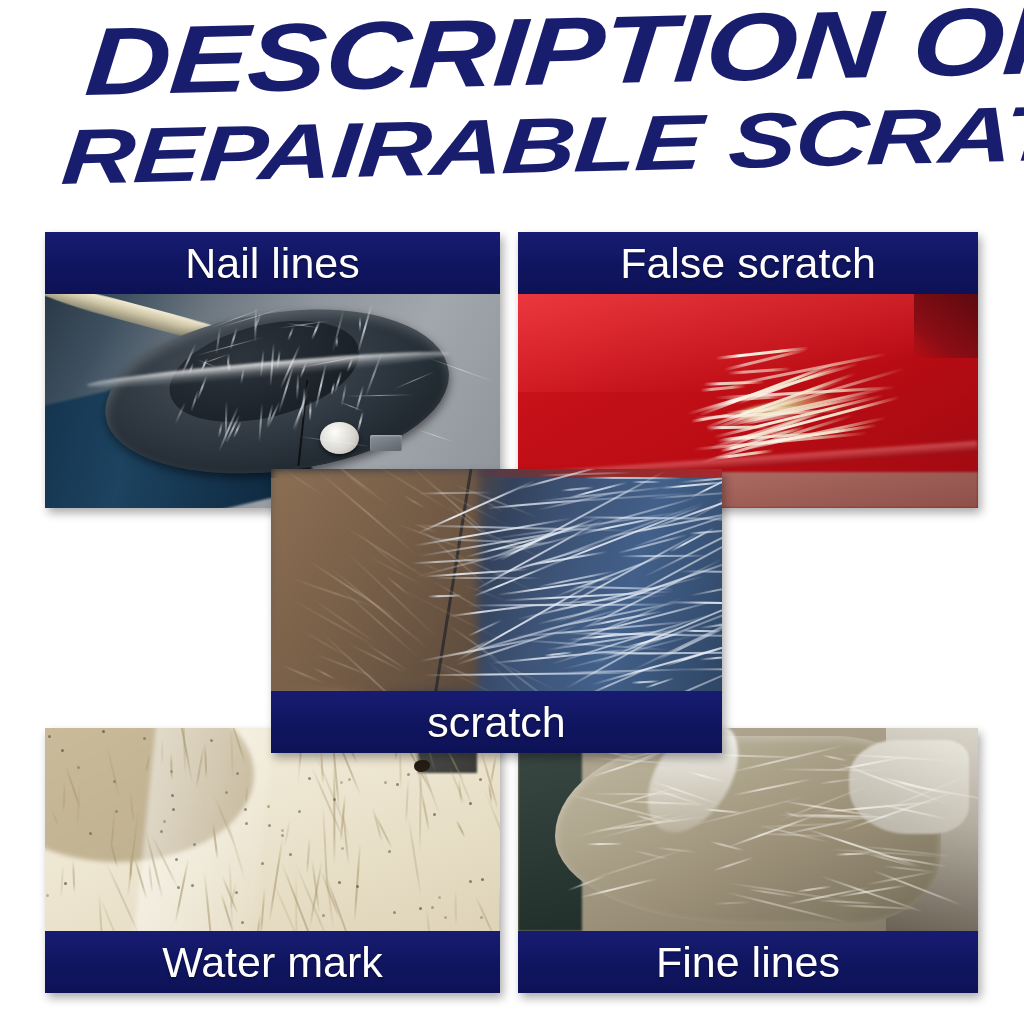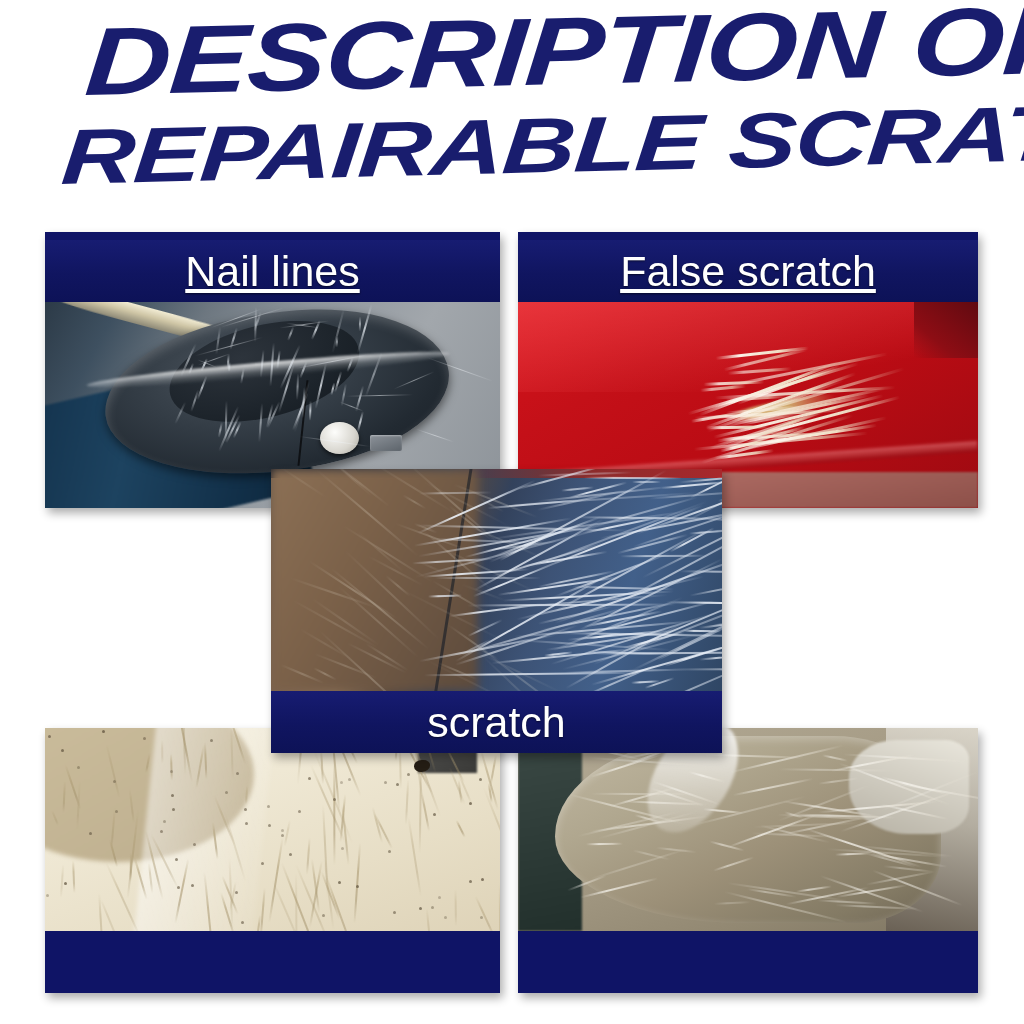--- a/index.html
+++ b/index.html
@@ -45,21 +45,21 @@
     position:absolute;left:0;width:100%;
     background:#131865;
     background-image:linear-gradient(180deg,#171c72 0%,#101560 55%,#0d1257 100%);
     display:flex;align-items:center;justify-content:center;
     color:#ffffff;
     font-size:43px;
     letter-spacing:0px;
     text-shadow:0 1px 2px rgba(0,0,0,0.55);
     z-index:5;
   }
-  .bar-top{top:8px;text-decoration:underline;}
+  .bar-top{top:0;}
   .bar-bottom{bottom:0;}
   .photo{position:absolute;left:0;width:100%;overflow:hidden;}
 
   
   .ph-handle{
     background:
       linear-gradient(118deg,#2b3946 0%,#3e5060 14%,#6d7780 30%,#8f969d 48%,#a2a7ac 70%,#8d9399 100%);
   }
   .ph-handle .door-lower{
     position:absolute;left:-5%;bottom:-6%;width:62%;height:66%;
@@ -720,20 +720,21 @@
           <div class="spot" style="left: 28.9362%; top: 77.8258%; opacity: 0.8;"></div>
           <div class="spot" style="left: 39.6104%; top: 30.9437%; opacity: 0.58;"></div>
           <div class="spot" style="left: 41.9768%; top: 21.5593%; opacity: 0.68;"></div>
           <div class="spot" style="left: 76.452%; top: 90.0892%; opacity: 0.74;"></div>
           <div class="spot" style="left: 86.4526%; top: 82.9502%; opacity: 0.42;"></div>
           <div class="spot" style="left: 15.3953%; top: 40.5589%; opacity: 0.56;"></div>
           <div class="spot" style="left: 0.696896%; top: 3.33188%; opacity: 0.82;"></div>
         </div>
       <div class="big-spot" style="left:81%;top:16%;"></div>
     </div>
+    <div class="bar bar-bottom" style="height:62px;">Water mark</div>
   </div>
 
   <div class="card" id="card-fine" style="left:518px;top:728px;width:460px;height:265px;">
     <div class="photo ph-mirror" style="top:0;height:203px;">
       <div class="bg-dark"></div>
       <div class="bg-right"></div>
       <div class="cap"></div>
       <div class="glass"></div>
       <div class="highlight"></div>
       <div id="mirror-lines">
@@ -802,15 +803,16 @@
           <div class="fl" style="left: 64.9008%; top: 85.2421%; width: 60.2044px; transform: rotate(3.2deg); opacity: 0.46;"></div>
           <div class="fl" style="left: 45.6199%; top: 14.7088%; width: 117.3px; transform: rotate(-13.3deg); opacity: 0.65;"></div>
           <div class="fl" style="left: 28.9136%; top: 31.3155%; width: 70.8187px; transform: rotate(18.9deg); opacity: 0.6;"></div>
           <div class="fl" style="left: 69.4424%; top: 40.4942%; width: 124.803px; transform: rotate(-19.2deg); opacity: 0.68;"></div>
           <div class="fl" style="left: 79.2741%; top: 69.1584%; width: 51.4432px; transform: rotate(6.3deg); opacity: 0.36;"></div>
           <div class="fl" style="left: 68.9953%; top: 87.9256%; width: 83.3026px; transform: rotate(2.6deg); opacity: 0.46;"></div>
           <div class="fl" style="left: 15.4886%; top: 46.6722%; width: 118.868px; transform: rotate(-7.4deg); opacity: 0.62;"></div>
           <div class="fl" style="left: 56.3774%; top: 43.4228%; width: 101.443px; transform: rotate(2.6deg); opacity: 0.46;"></div>
         </div>
     </div>
+    <div class="bar bar-bottom" style="height:62px;">Fine lines</div>
   </div>
 
 </div>
 
 </body></html>

